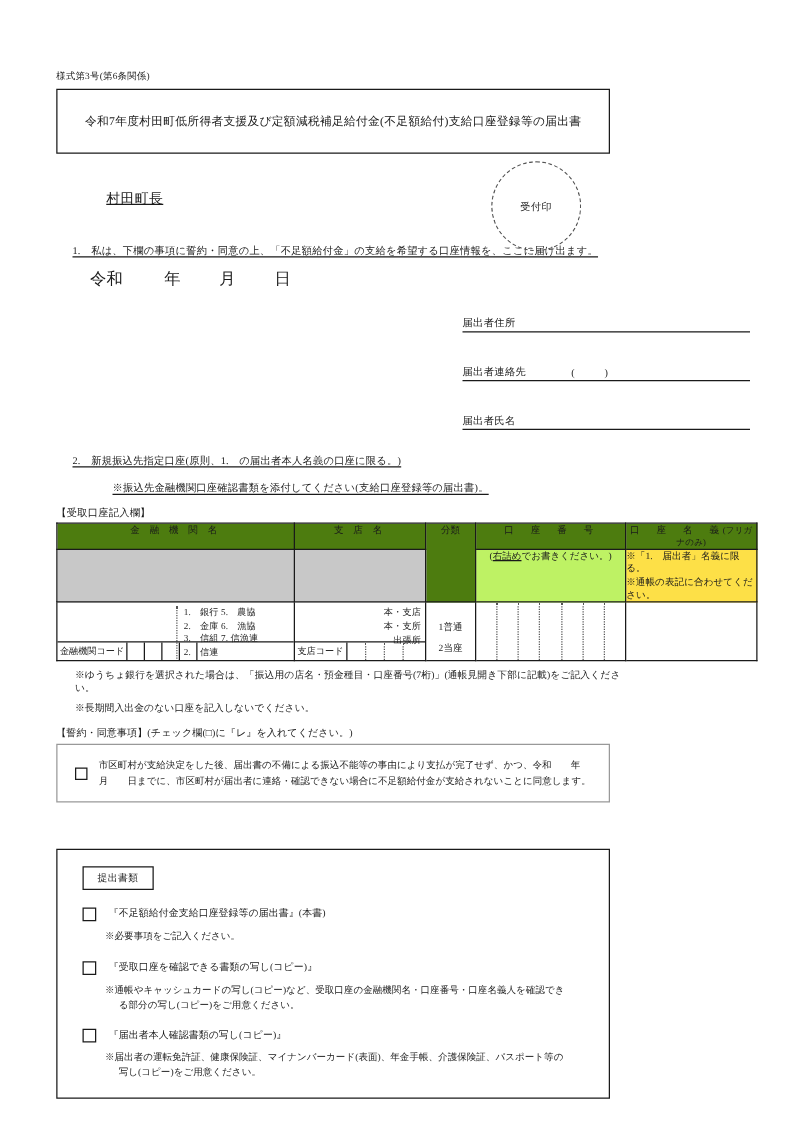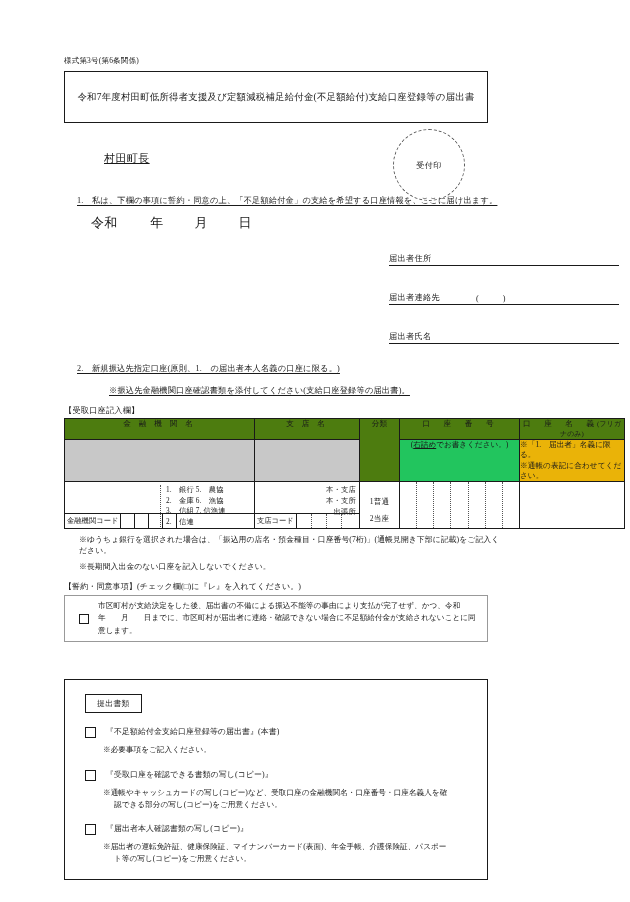--- a/index.html
+++ b/index.html
@@ -14,21 +14,21 @@
     font-family: "Liberation Serif", "DejaVu Serif", serif;
     color: #1a1a1a;
     -webkit-font-smoothing: antialiased;
   }
   .page {
     position: absolute;
     left: 0; top: 0;
     width: 530px;
     height: 902px;
     box-sizing: border-box;
-    padding: 56px 30px 0 59px;
+    padding: 56px 30px 0 40px;
   }
 
   
   .form-no {
     font-size: 7.5px;
     letter-spacing: 0.2px;
     margin: 0 0 5px 5px;
   }
 
   
@@ -142,27 +142,27 @@
     font-weight: normal;
   }
   .hdr {
     background: #4d7c0f;
     text-align: center;
     height: 11px;
     letter-spacing: 0.2px;
   }
   .hdr .sp { letter-spacing: 3px; }
   .hdr2 {
-    background: #22c55e;
+    background: #bef264;
     text-align: center;
     font-size: 7px;
     height: 11px;
   }
   .hdr-note {
-    background: #eab308;
+    background: #fde047;
     font-size: 6.8px;
     line-height: 1.35;
     padding: 1px 0 1px 3px;
     letter-spacing: 0.1px;
     margin-left: 44px;
   }
   .u { text-decoration: underline; }
 
   .kinyu-cell { height: 46px; position: relative; }
   .kinds {

